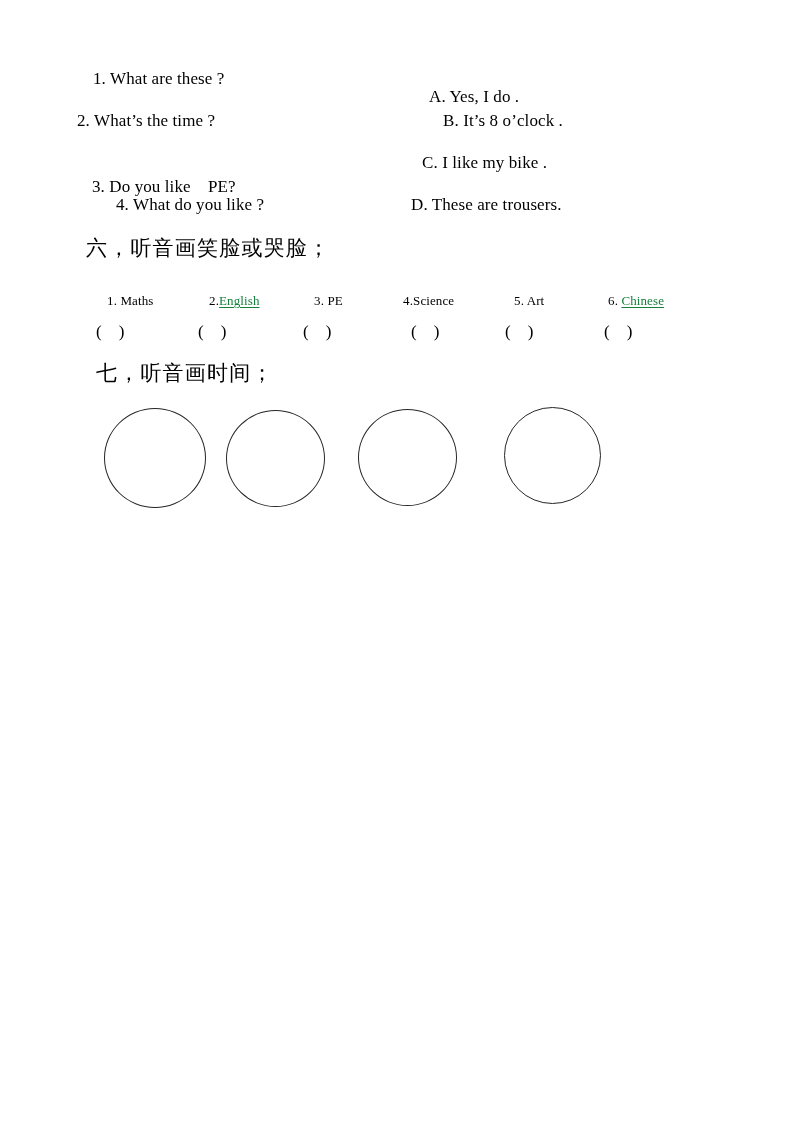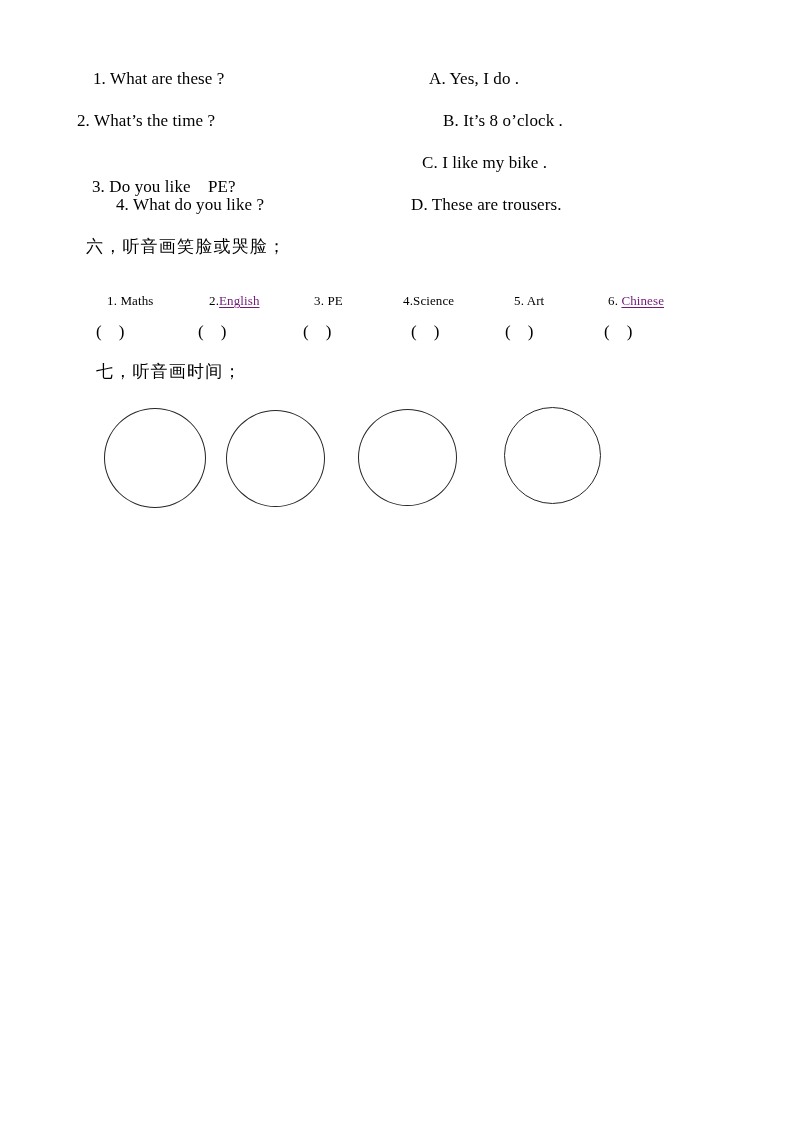--- a/index.html
+++ b/index.html
@@ -29,26 +29,26 @@
   .run {
     position: absolute;
     white-space: pre;
     font-size: 13px;
     line-height: 1;
     letter-spacing: 0.1px;
   }
 
   .cn {
     font-family: "DejaVu Sans", "Liberation Sans", sans-serif;
-    font-size: 17px;
+    font-size: 21px;
     letter-spacing: 1.2px;
   }
 
   .link {
-    color: #701a75;
+    color: #15803d;
     text-decoration: underline;
     text-underline-offset: 1.5px;
   }
 
   .paren {
     position: absolute;
     font-size: 17px;
     line-height: 1;
     white-space: pre;
   }
@@ -71,21 +71,21 @@
 <div class="page">
 
   <div class="matching-col-left">
     <div class="run" style="left:93px; top:70px;">1. What are these ?</div>
     <div class="run" style="left:77px; top:112px;text-align:right;">2. What’s the time ?</div>
     <div class="run" style="left:92px; top:154px;margin-top:24px;">3. Do you like    PE?</div>
     <div class="run" style="left:84px; top:196px;margin-left:32px;">4. What do you like ?</div>
   </div>
 
   <div class="matching-col-right">
-    <div class="run" style="left:429px; top:70px;text-align:right;">A. Yes, I do .</div>
+    <div class="run" style="left:429px; top:88px;text-align:right;">A. Yes, I do .</div>
     <div class="run" style="left:443px; top:112px;">B. It’s 8 o’clock .</div>
     <div class="run" style="left:422px; top:154px;">C. I like my bike .</div>
     <div class="run" style="left:411px; top:196px;">D. These are trousers.</div>
   </div>
 
   <div class="run cn" style="left:86px; top:238px;">六，听音画笑脸或哭脸；</div>
 
   <div>
 
     <div class="run" style="left:87px; top:281px;">

